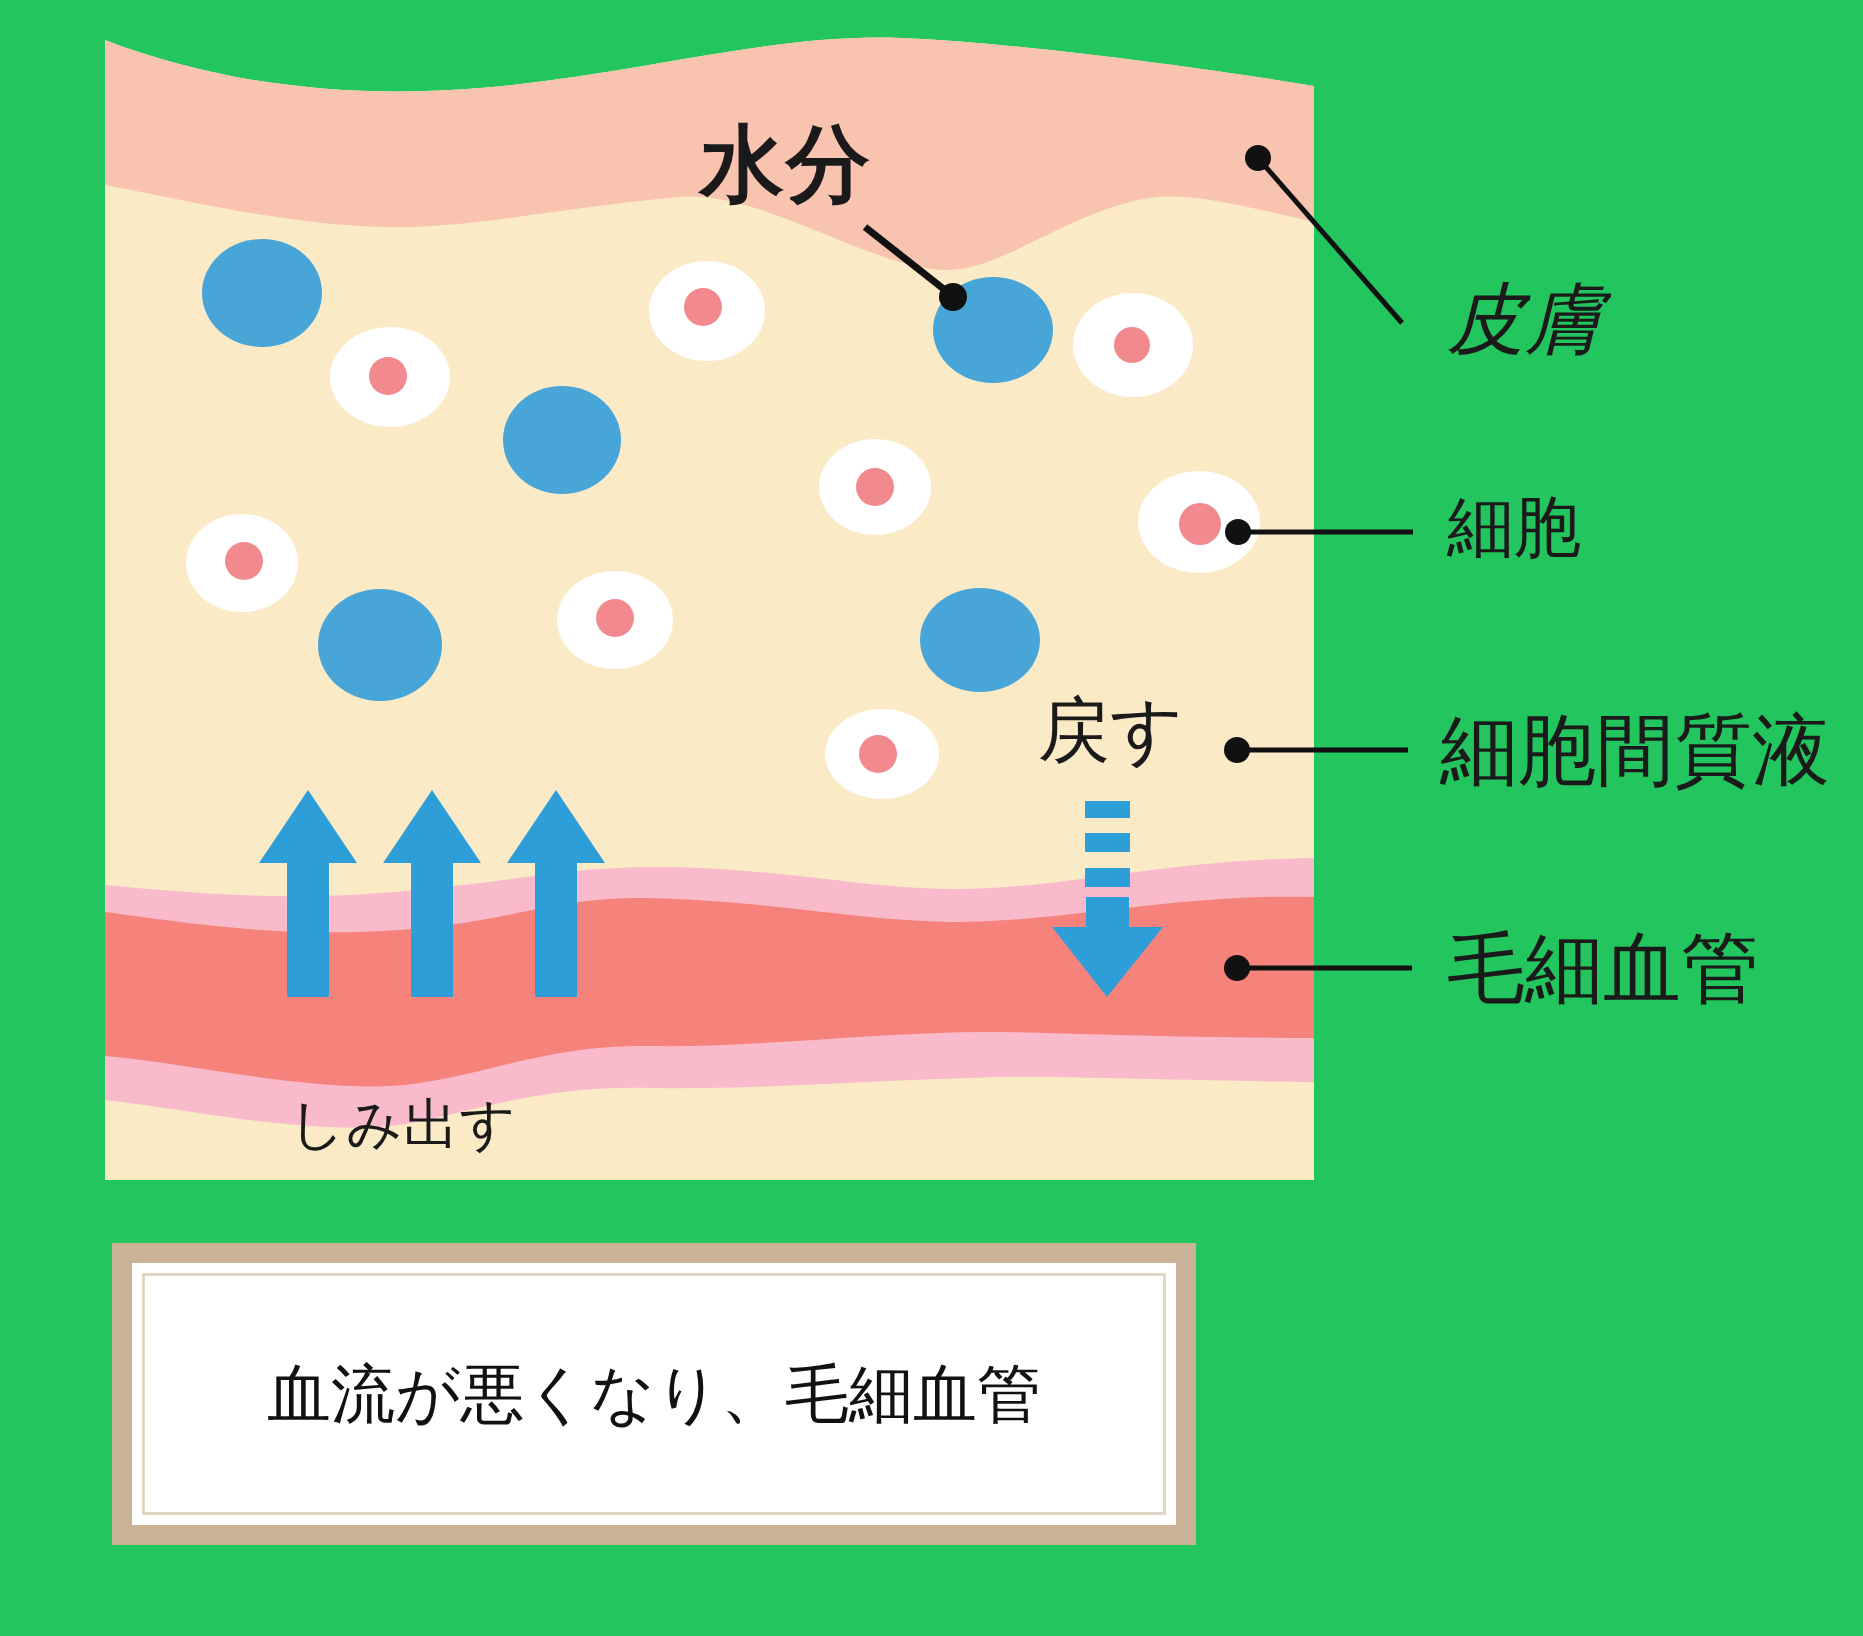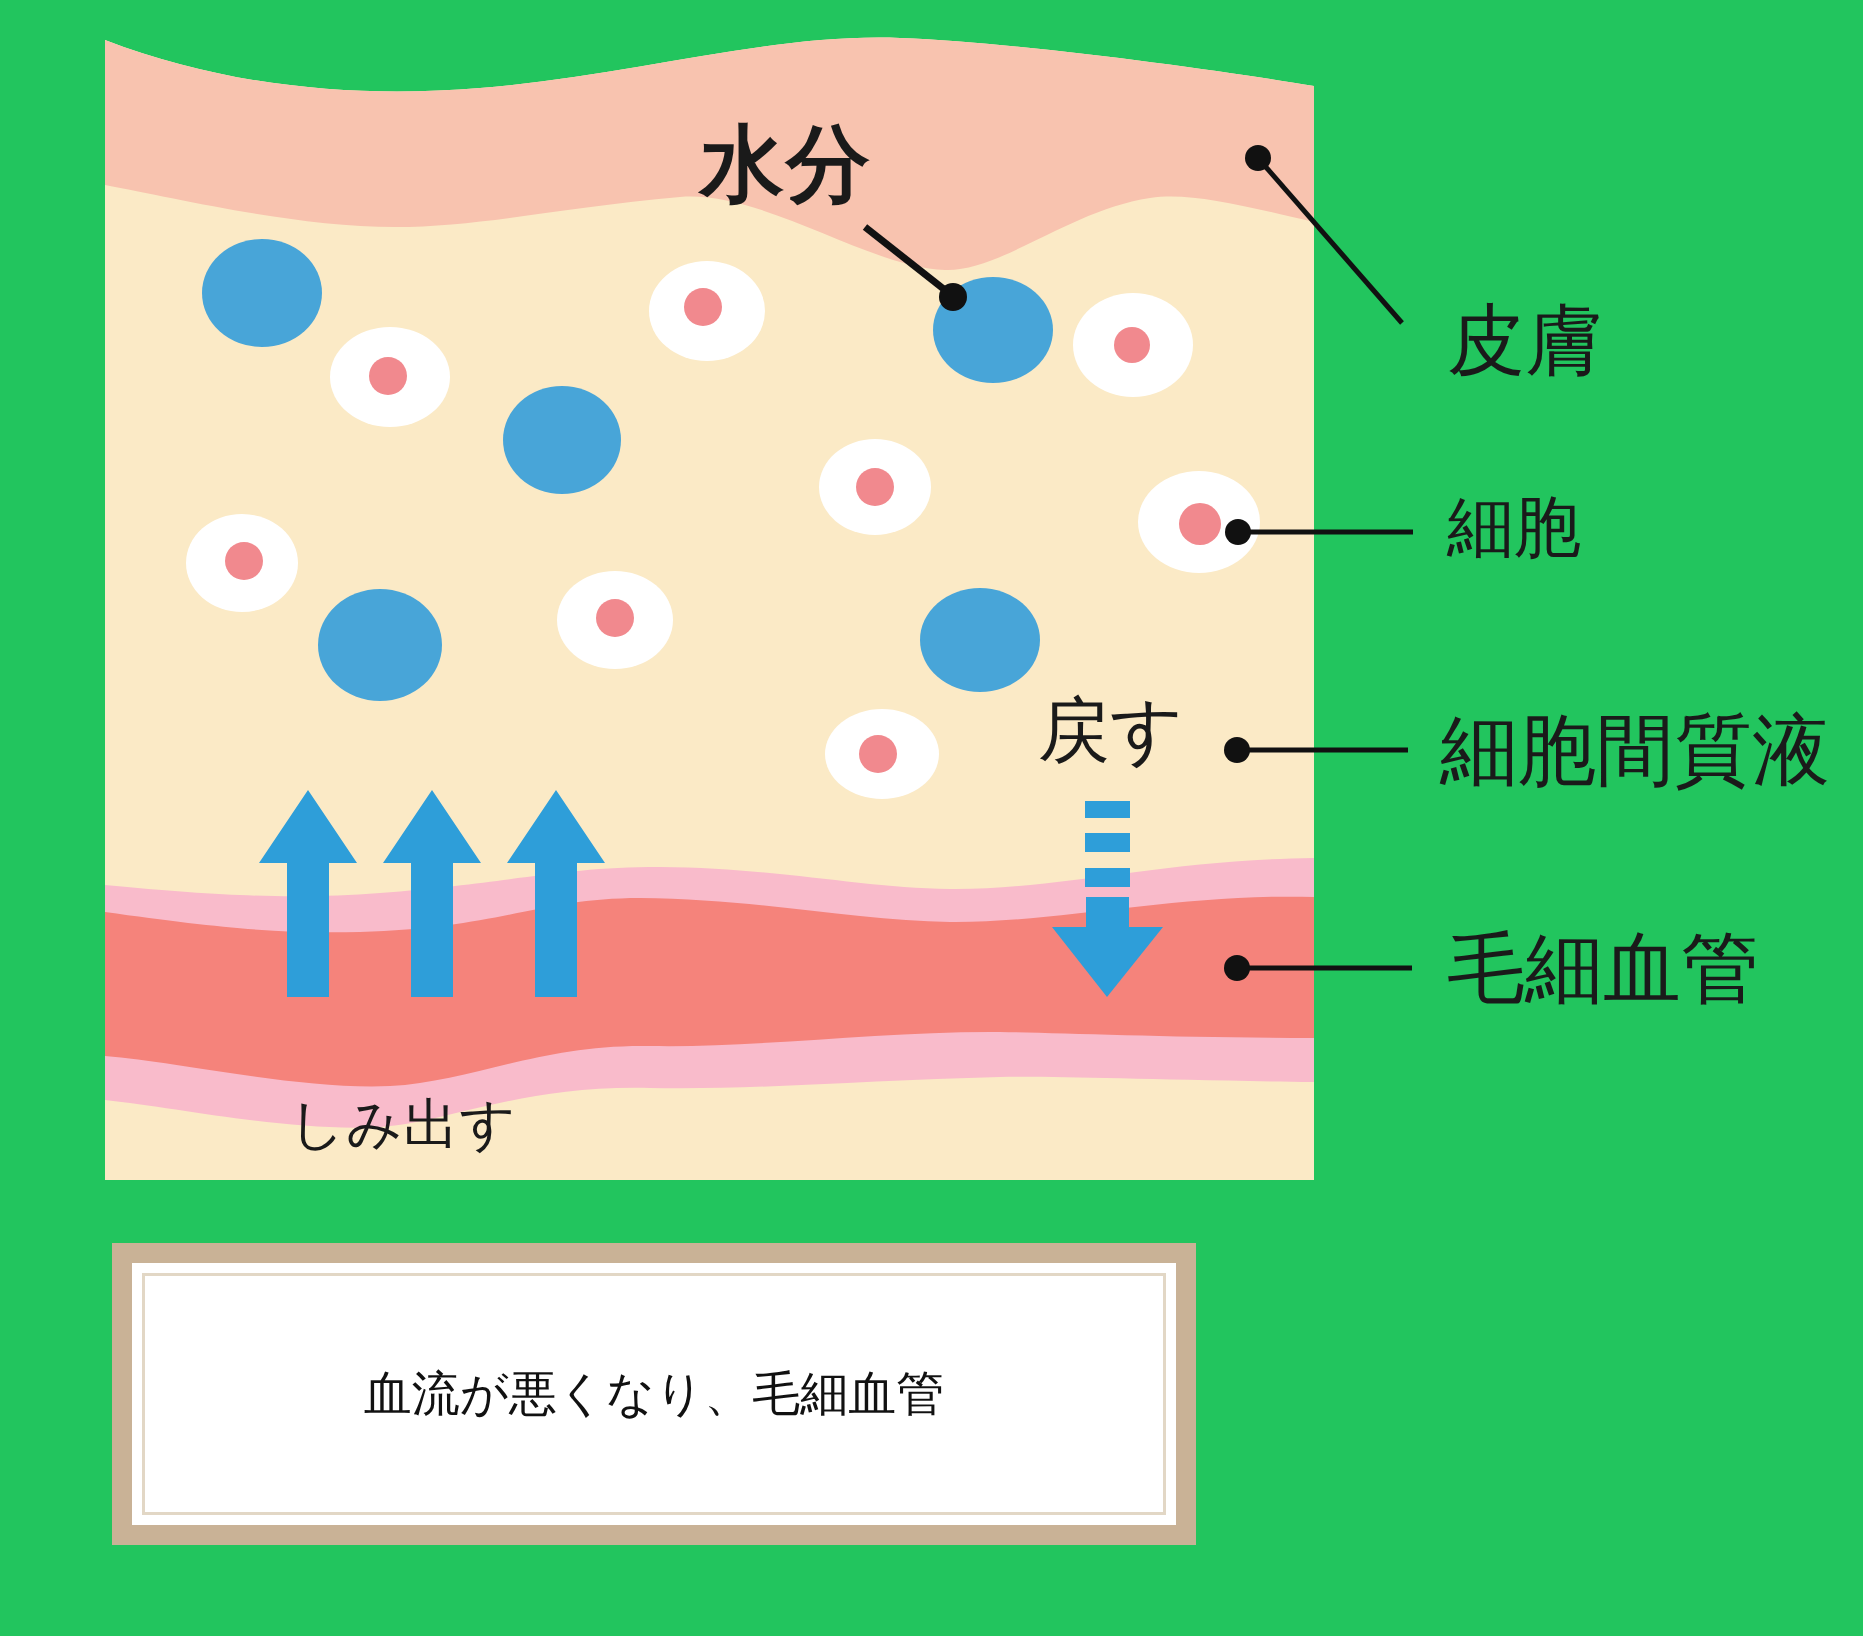--- a/index.html
+++ b/index.html
@@ -11,38 +11,38 @@
     overflow:hidden;
   }
   .canvas svg{position:absolute;left:0;top:0;}
   .label{
     position:absolute;
     color:#1a1a1a;
     white-space:nowrap;
     line-height:1;
   }
   .lbl-title{left:700px;top:122px;font-size:84px;font-weight:bold;letter-spacing:2px;}
-  .lbl-skin{left:1447px;top:301px;font-size:78px;}
+  .lbl-skin{left:1447px;top:280px;font-size:78px;font-style:italic;}
   .lbl-cell{left:1447px;top:493px;font-size:67px;}
   .lbl-interstitial{left:1440px;top:711px;font-size:78px;}
   .lbl-capillary{left:1447px;top:929px;font-size:78px;}
   .lbl-return{left:1038px;top:694px;font-size:72px;}
   .lbl-seep{left:289px;top:1097px;font-size:55px;letter-spacing:1px;}
   .caption-box{
     position:absolute;
     left:112px;top:1243px;
     width:1084px;height:302px;
     box-sizing:border-box;
     background:#ffffff;
     border:20px solid #C9B296;
     box-shadow:inset 0 0 0 10px #ffffff, inset 0 0 0 13px #E2D7C5;
     display:flex;flex-direction:column;justify-content:center;align-items:center;
   }
   .caption-line{
-    font-size:48px;line-height:98px;color:#111111;white-space:nowrap;
+    font-size:64px;line-height:98px;color:#111111;white-space:nowrap;
   }
 </style>
 </head>
 <body>
 
 <div class="canvas">
 
   <svg width="1863" height="1636" viewBox="0 0 1863 1636">
     <defs>
       <clipPath id="panel-clip">

